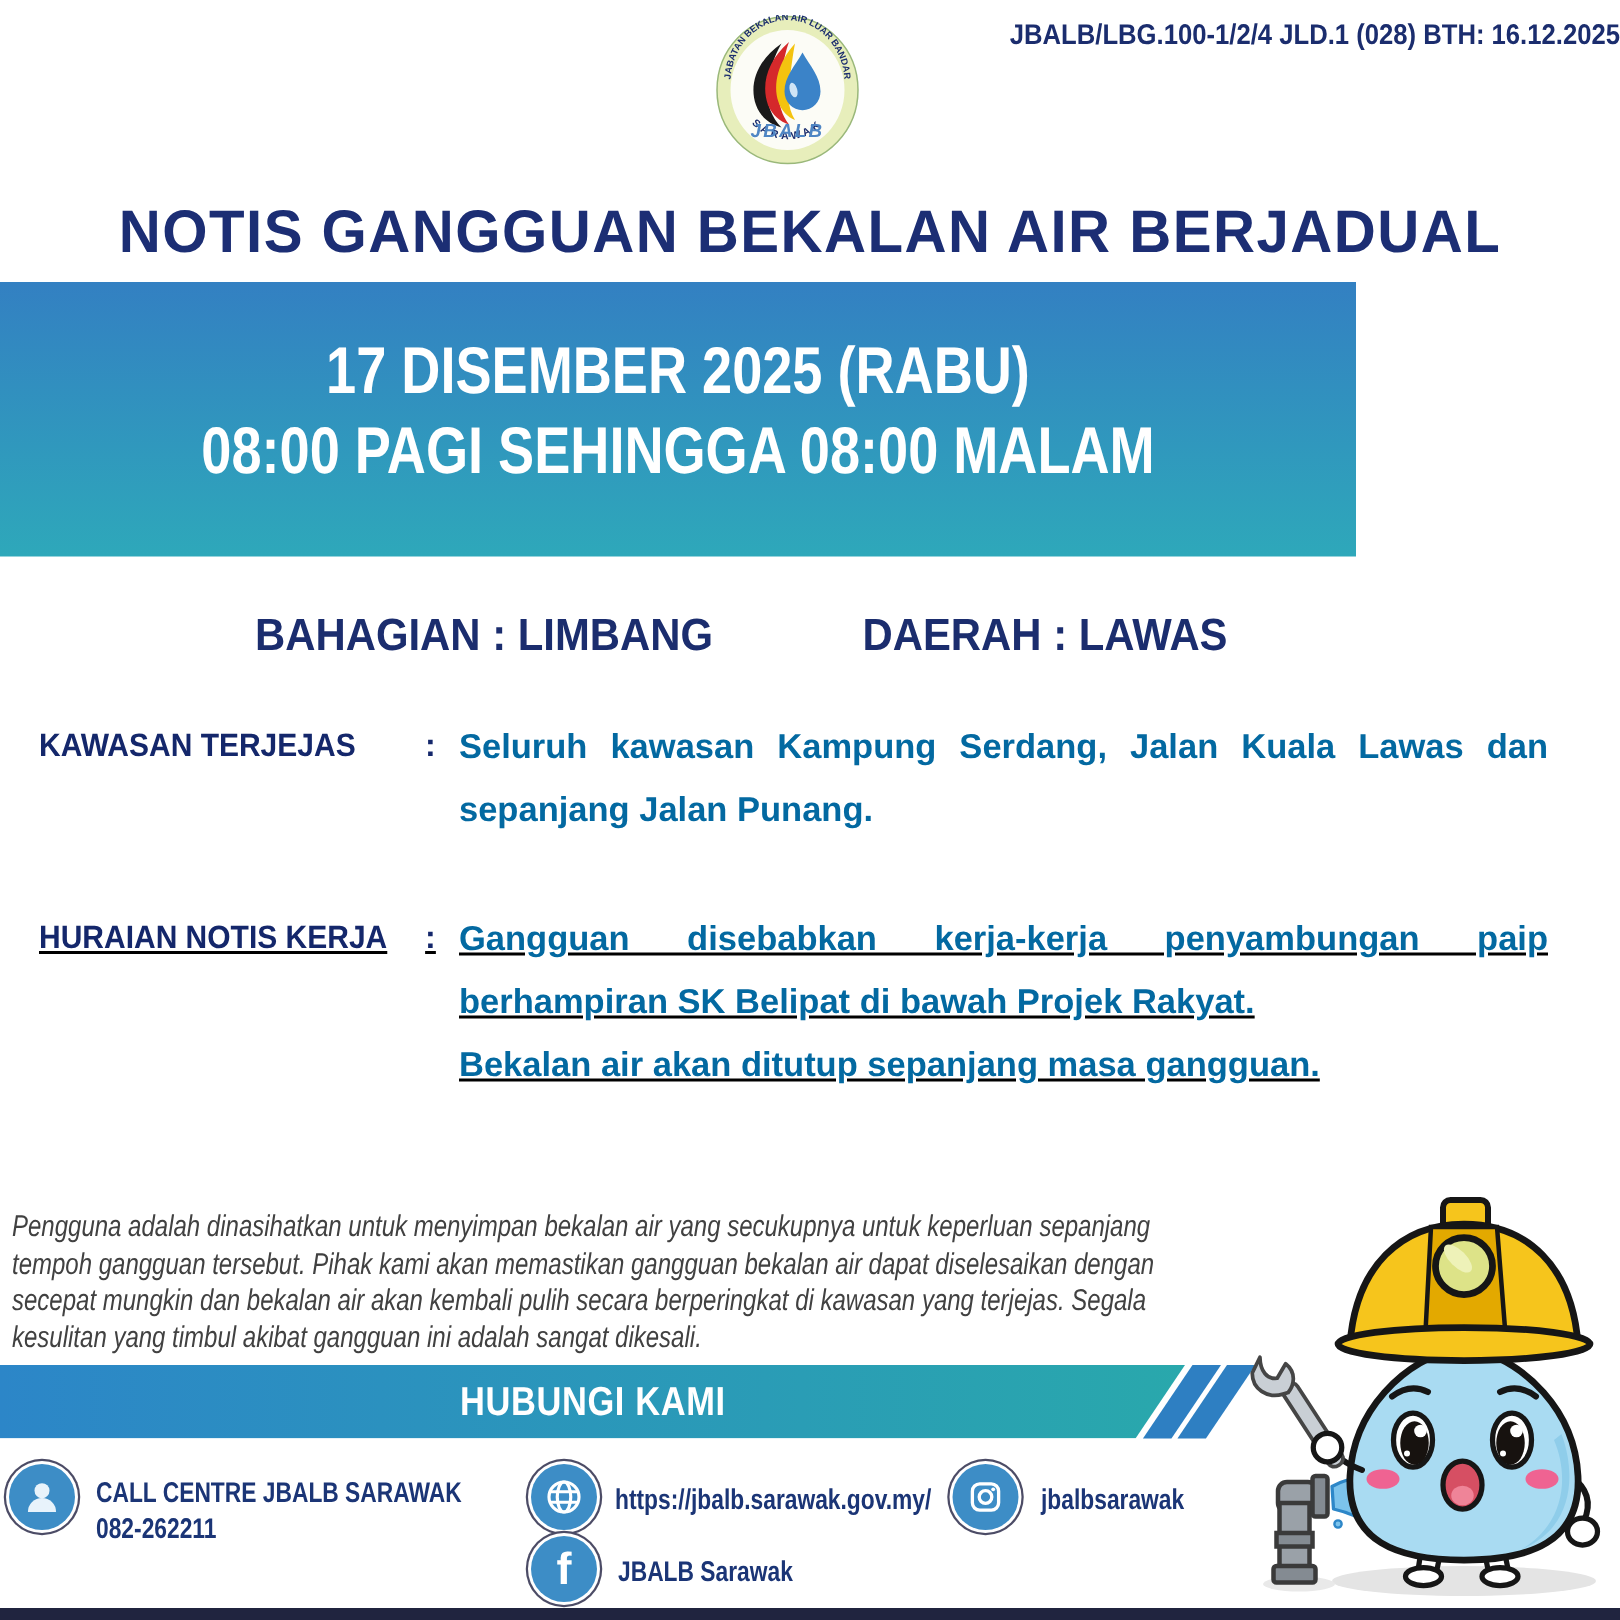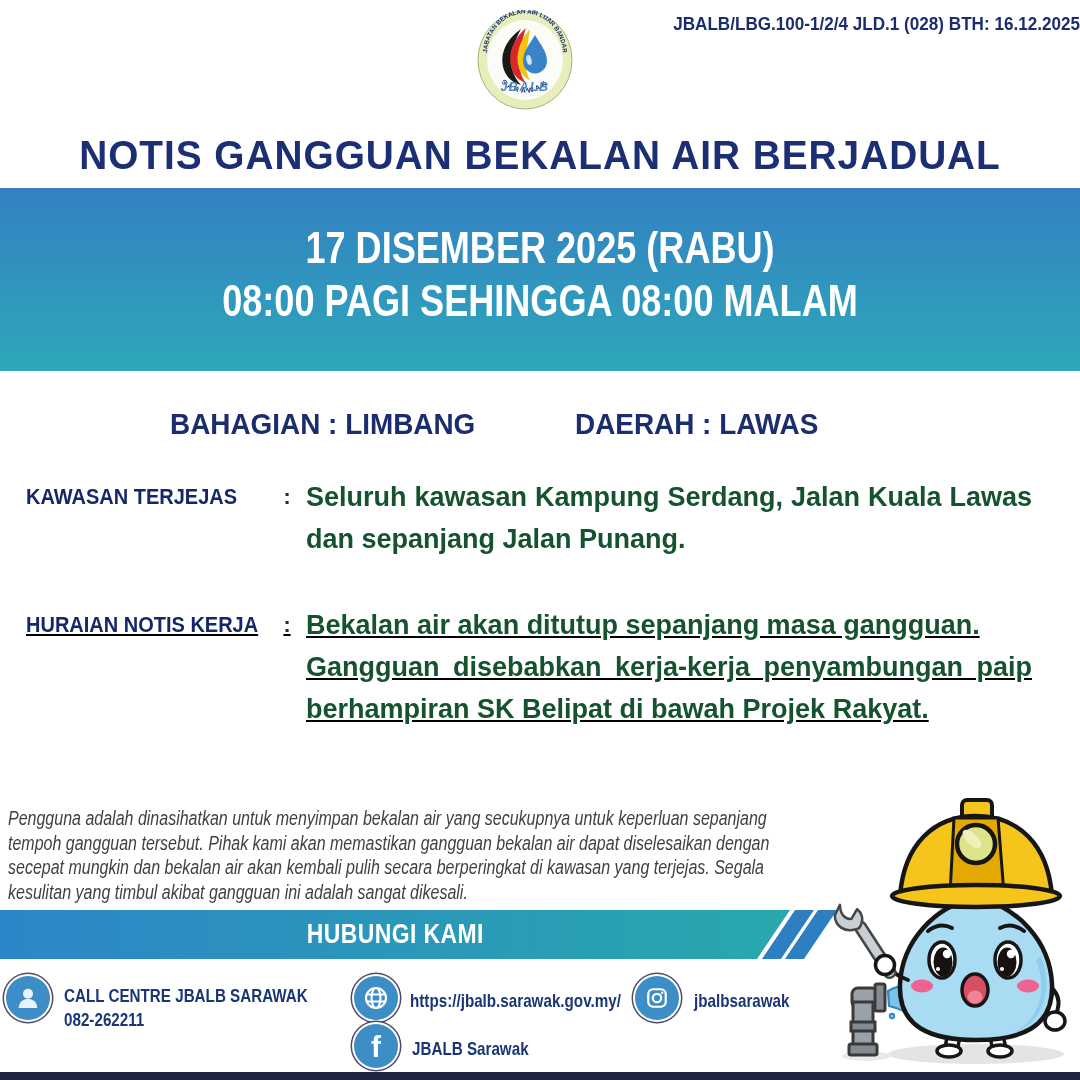--- a/index.html
+++ b/index.html
@@ -10,41 +10,41 @@
   .logo{position:absolute;left:477px;top:10px;width:96px;height:100px;}
   .ref{position:absolute;top:13px;right:0px;font-size:19px;font-weight:bold;color:#1b2d6e;
        transform:scaleX(.9);transform-origin:right top;white-space:nowrap;}
 
   
   .title{position:absolute;top:133px;left:0;width:1080px;text-align:center;
          font-size:40px;font-weight:bold;color:#1c2e74;letter-spacing:1px;
          transform:scaleX(.97);transform-origin:center top;white-space:nowrap;}
 
   
-  .banner{position:absolute;top:188px;left:0;width:1080px;height:183px;
+  .banner{position:absolute;top:188px;left:0;width:904px;height:183px;
           background:linear-gradient(180deg,#3380c2 0%,#2ea8ba 100%);
           color:#fff;text-align:center;padding-top:33px;box-sizing:border-box;}
   .banner .bline{font-size:44px;font-weight:bold;line-height:53px;white-space:nowrap;
           transform:scaleX(.82);transform-origin:center;}
 
   
   .loc{position:absolute;top:407px;font-size:30px;font-weight:bold;color:#1b2d6e;
        transform:scaleX(.93);transform-origin:left top;white-space:nowrap;}
   .loc.bahagian{left:170px;}
   .loc.daerah{left:575px;}
 
   
   .drow{position:absolute;left:26px;width:1006px;display:grid;
         grid-template-columns:242px 38px 726px;align-items:start;}
   .drow.kawasan{top:476px;}
   .drow.huraian{top:604px;text-decoration:underline;}
   .dlabel{font-size:21.5px;font-weight:bold;color:#14276b;line-height:42px;
           transform:scaleX(.93);transform-origin:left top;white-space:nowrap;}
   .dcolon{font-size:21.5px;font-weight:bold;color:#14276b;line-height:42px;text-align:center;}
-  .dtext{font-size:27px;font-weight:bold;color:#14532d;line-height:42px;text-align:justify;}
+  .dtext{font-size:23px;font-weight:bold;color:#0369a1;line-height:42px;text-align:justify;}
   .dtext p{margin:0;}
 
   
   .advisory{position:absolute;left:8px;top:806px;width:960px;font-size:20px;font-style:italic;
             color:#414141;line-height:24.5px;transform:scaleX(.8);transform-origin:left top;}
 
   
   .cbar-wrap{position:absolute;top:910px;left:0;width:1080px;height:49px;padding-left:21px;}
   .cbar{position:absolute;left:0;top:0;width:790px;height:49px;
         background:linear-gradient(90deg,#2c86c8 0%,#29a8ac 100%);
@@ -113,22 +113,22 @@
   <div class="drow kawasan">
     <div class="dlabel">KAWASAN TERJEJAS</div>
     <div class="dcolon">:</div>
     <div class="dtext">Seluruh kawasan Kampung Serdang, Jalan Kuala Lawas dan sepanjang Jalan Punang.</div>
   </div>
 
   <div class="drow huraian">
     <div class="dlabel">HURAIAN NOTIS KERJA</div>
     <div class="dcolon">:</div>
     <div class="dtext">
+      <p>Gangguan disebabkan kerja-kerja penyambungan paip berhampiran SK Belipat di bawah Projek Rakyat.</p>
       <p>Bekalan air akan ditutup sepanjang masa gangguan.</p>
-      <p>Gangguan disebabkan kerja-kerja penyambungan paip berhampiran SK Belipat di bawah Projek Rakyat.</p>
     </div>
   </div>
 
   <div class="advisory">Pengguna adalah dinasihatkan untuk menyimpan bekalan air yang secukupnya untuk keperluan sepanjang tempoh gangguan tersebut. Pihak kami akan memastikan gangguan bekalan air dapat diselesaikan dengan secepat mungkin dan bekalan air akan kembali pulih secara berperingkat di kawasan yang terjejas. Segala kesulitan yang timbul akibat gangguan ini adalah sangat dikesali.</div>
 
   <div class="cbar-wrap">
     <div class="cbar">
       <span class="cbar-title">HUBUNGI KAMI</span>
     </div>
     <div class="stripe s1"></div>

